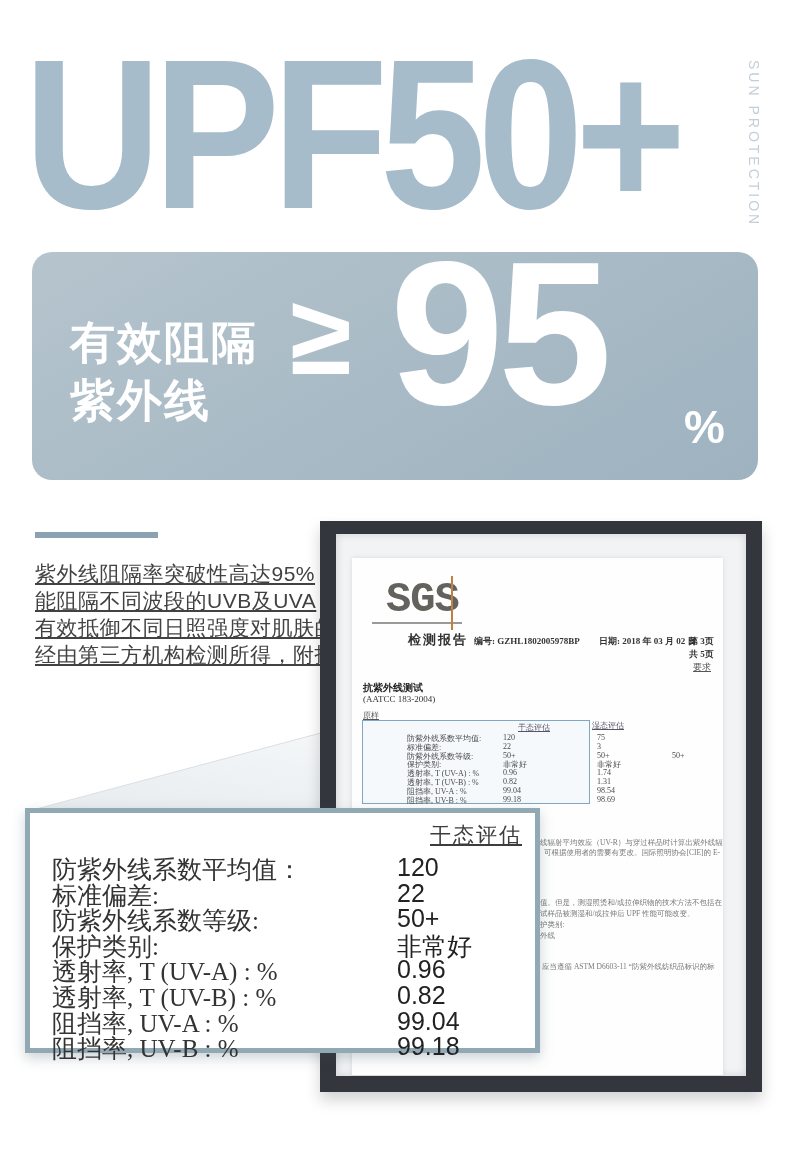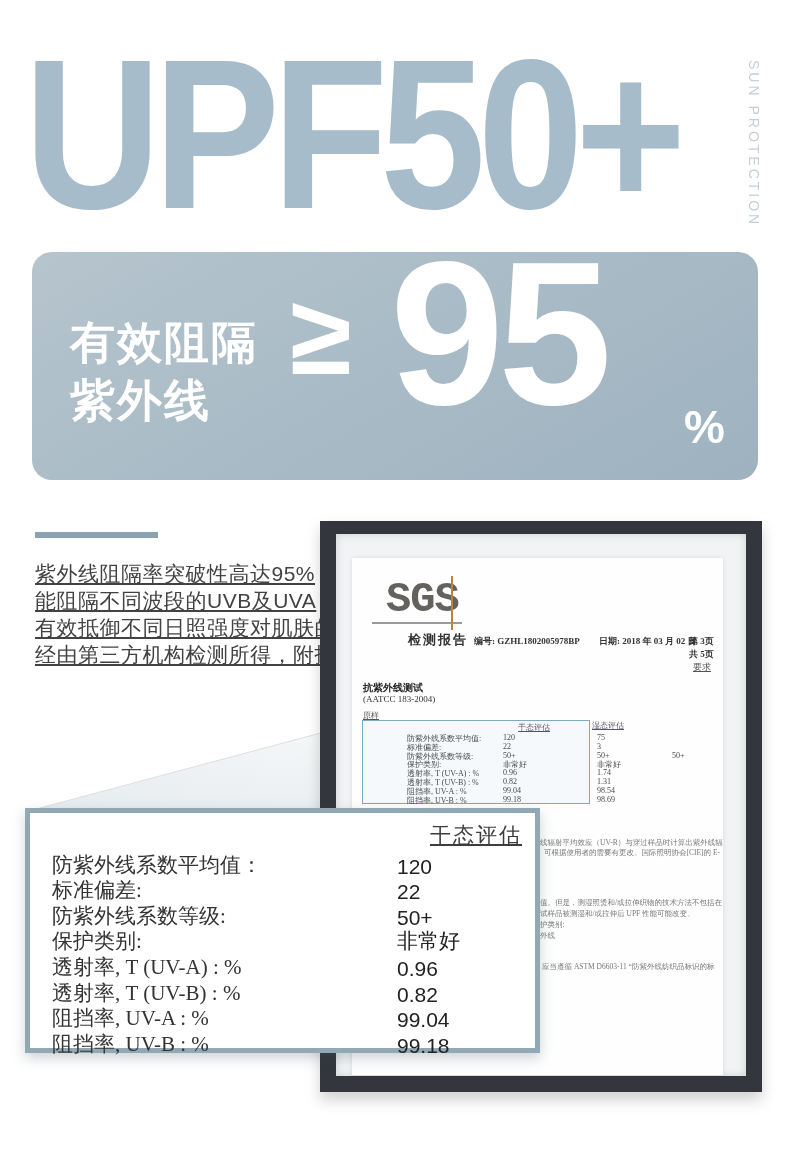--- a/index.html
+++ b/index.html
@@ -96,21 +96,21 @@
     position:absolute;left:25px;top:808px;width:505px;height:235px;
     background:#ffffff;border:5px solid #91a9b4;z-index:3;
     box-shadow:0 5px 12px rgba(60,80,90,0.25);
     font-family:"Liberation Serif",serif;
   }
   .callout-header{
     position:absolute;left:400px;top:8px;font-size:21px;color:#3c3c3c;
     letter-spacing:2px;text-decoration:underline;
   }
   .c-rows{position:absolute;left:22px;top:40px;right:12px;}
-  .c-row{display:flex;height:25.6px;align-items:flex-end;font-size:21px;color:#333;}
+  .c-row{display:flex;height:25.6px;align-items:flex-start;font-size:25px;color:#333;}
   .c-row .lb{flex:0 0 345px;white-space:nowrap;}
   .c-row .val{flex:1;font-family:"Liberation Sans",sans-serif;color:#222;}
 </style>
 </head>
 <body>
 
 <div id="canvas">
 
   <div class="hero-title">UPF50+</div>
   <div class="side-label">SUN PROTECTION</div>

